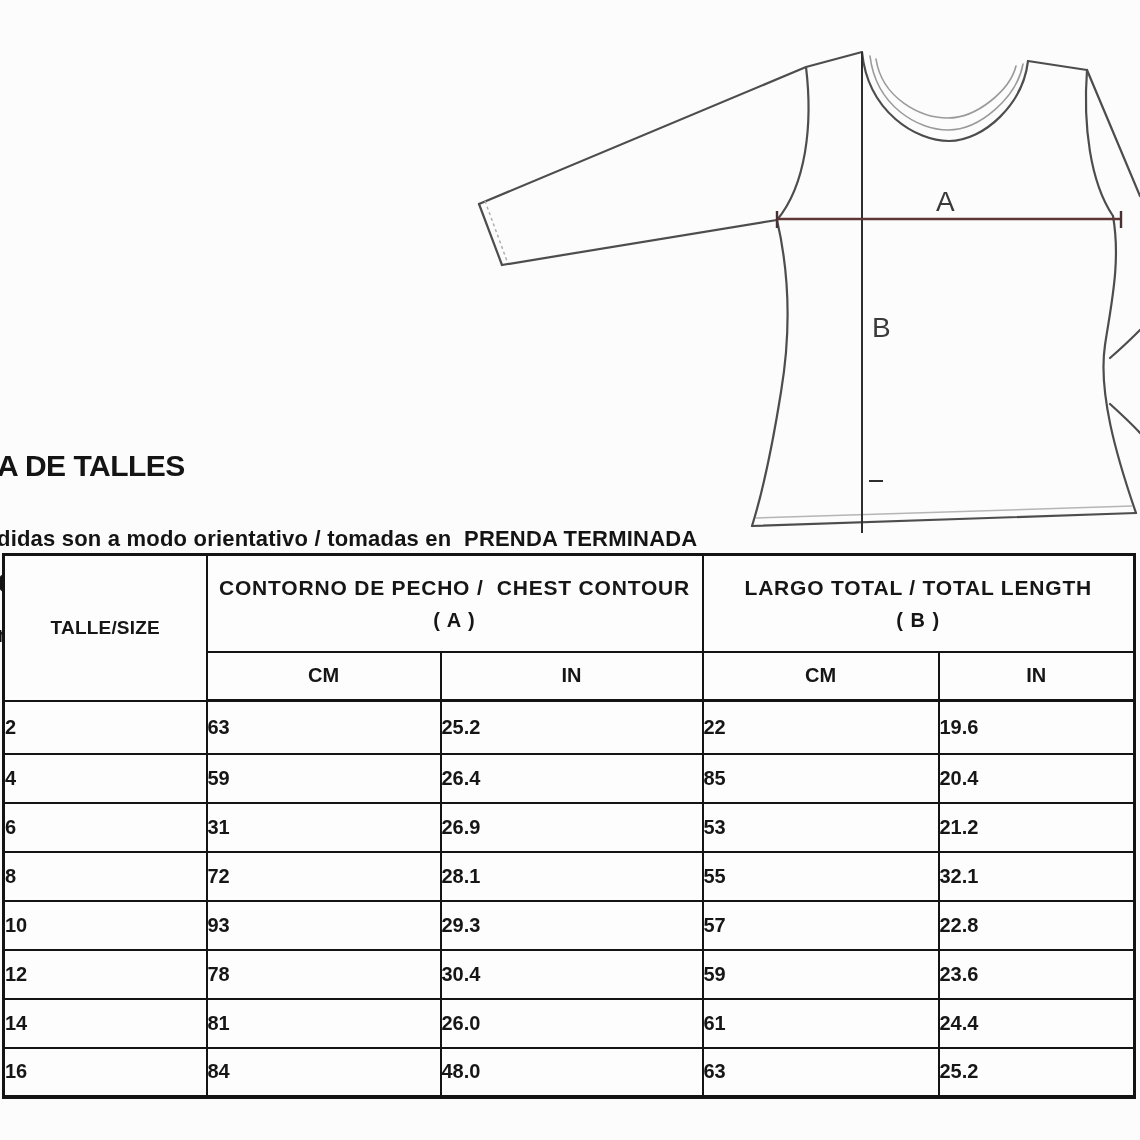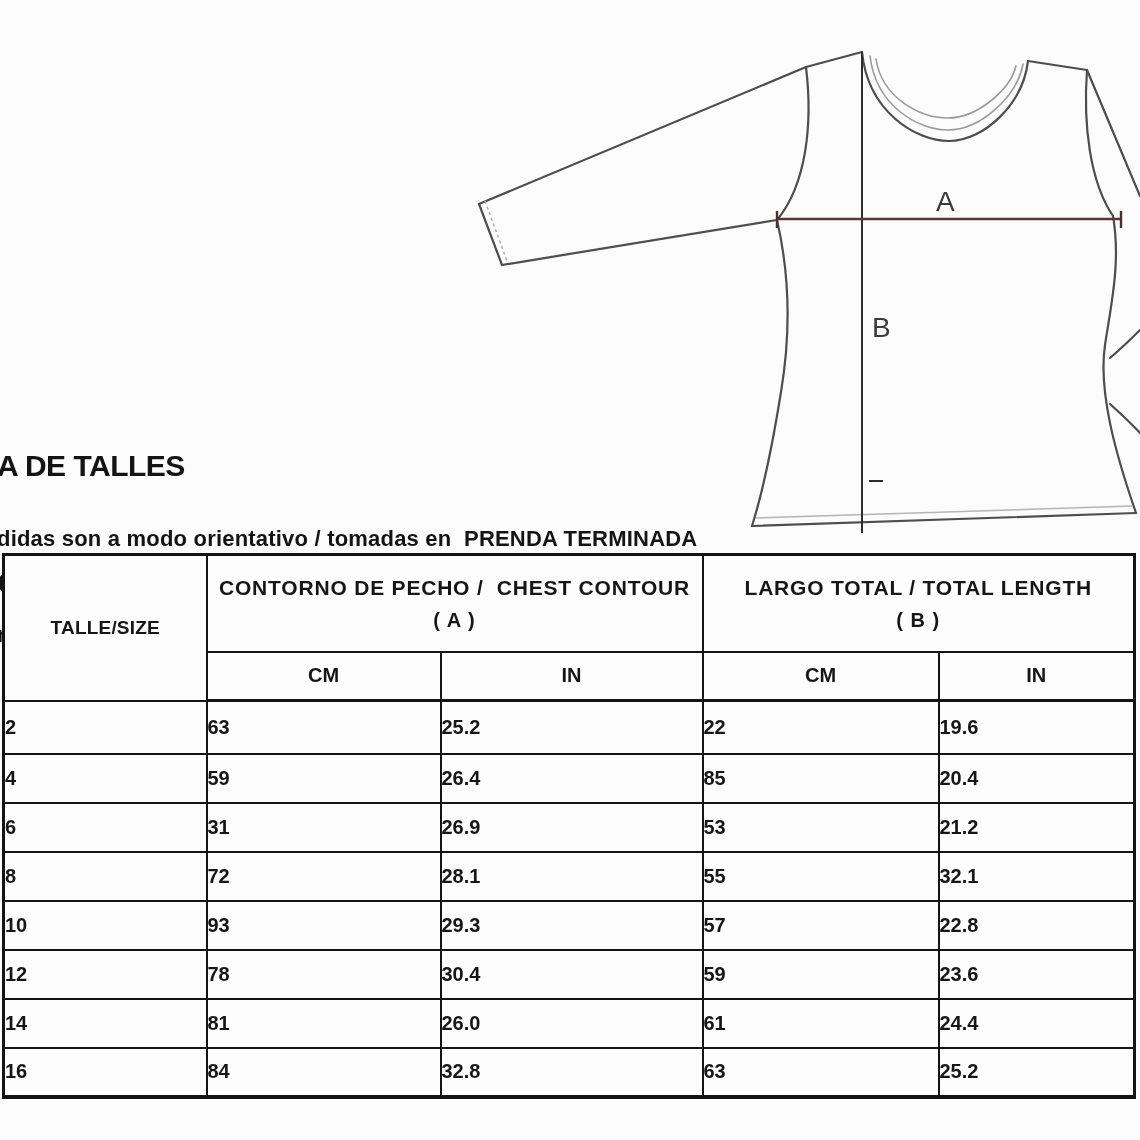--- a/index.html
+++ b/index.html
@@ -174,18 +174,18 @@
     <tr>
       <td class="col-size">14</td>
       <td>81</td>
       <td>26.0</td>
       <td>61</td>
       <td>24.4</td>
     </tr>
     <tr>
       <td class="col-size">16</td>
       <td>84</td>
-      <td>32.8</td>
+      <td>48.0</td>
       <td>63</td>
       <td>25.2</td>
     </tr>
   </tbody>
 </table>
 
 </body></html>

